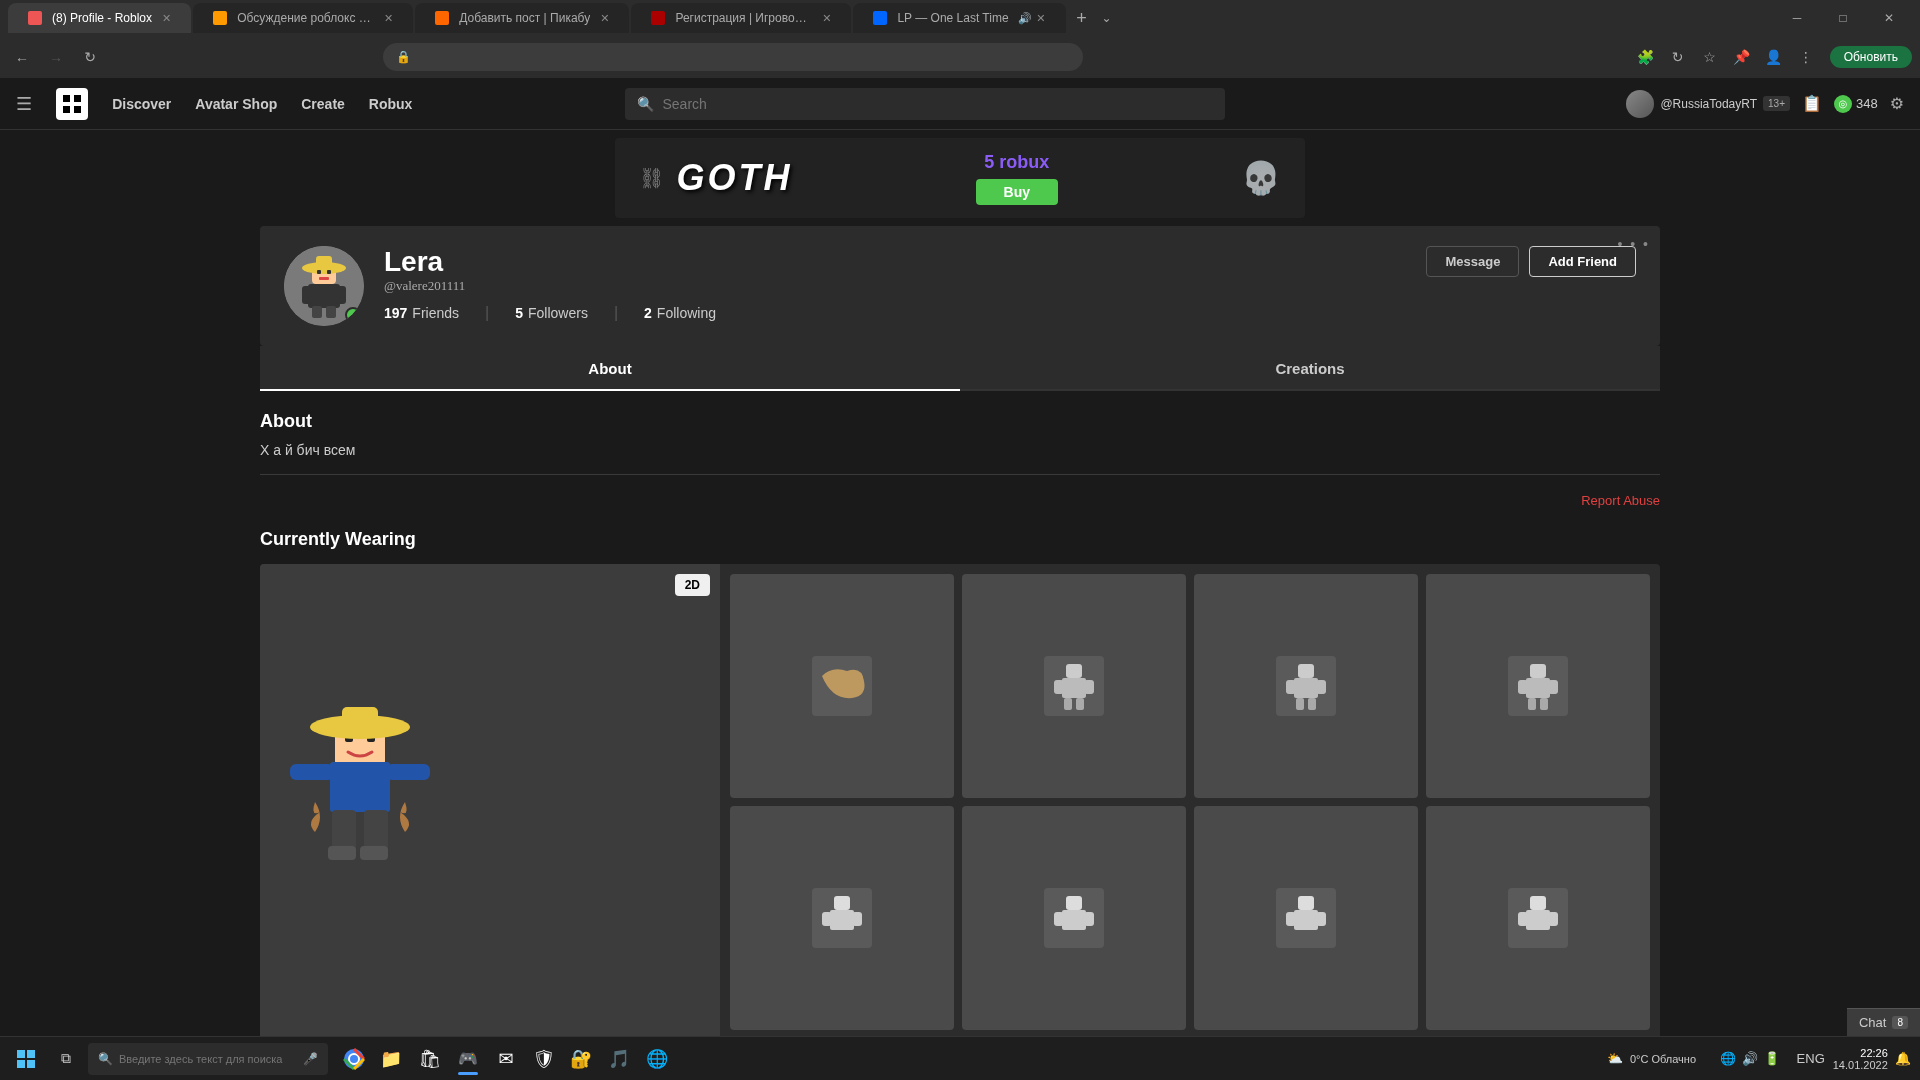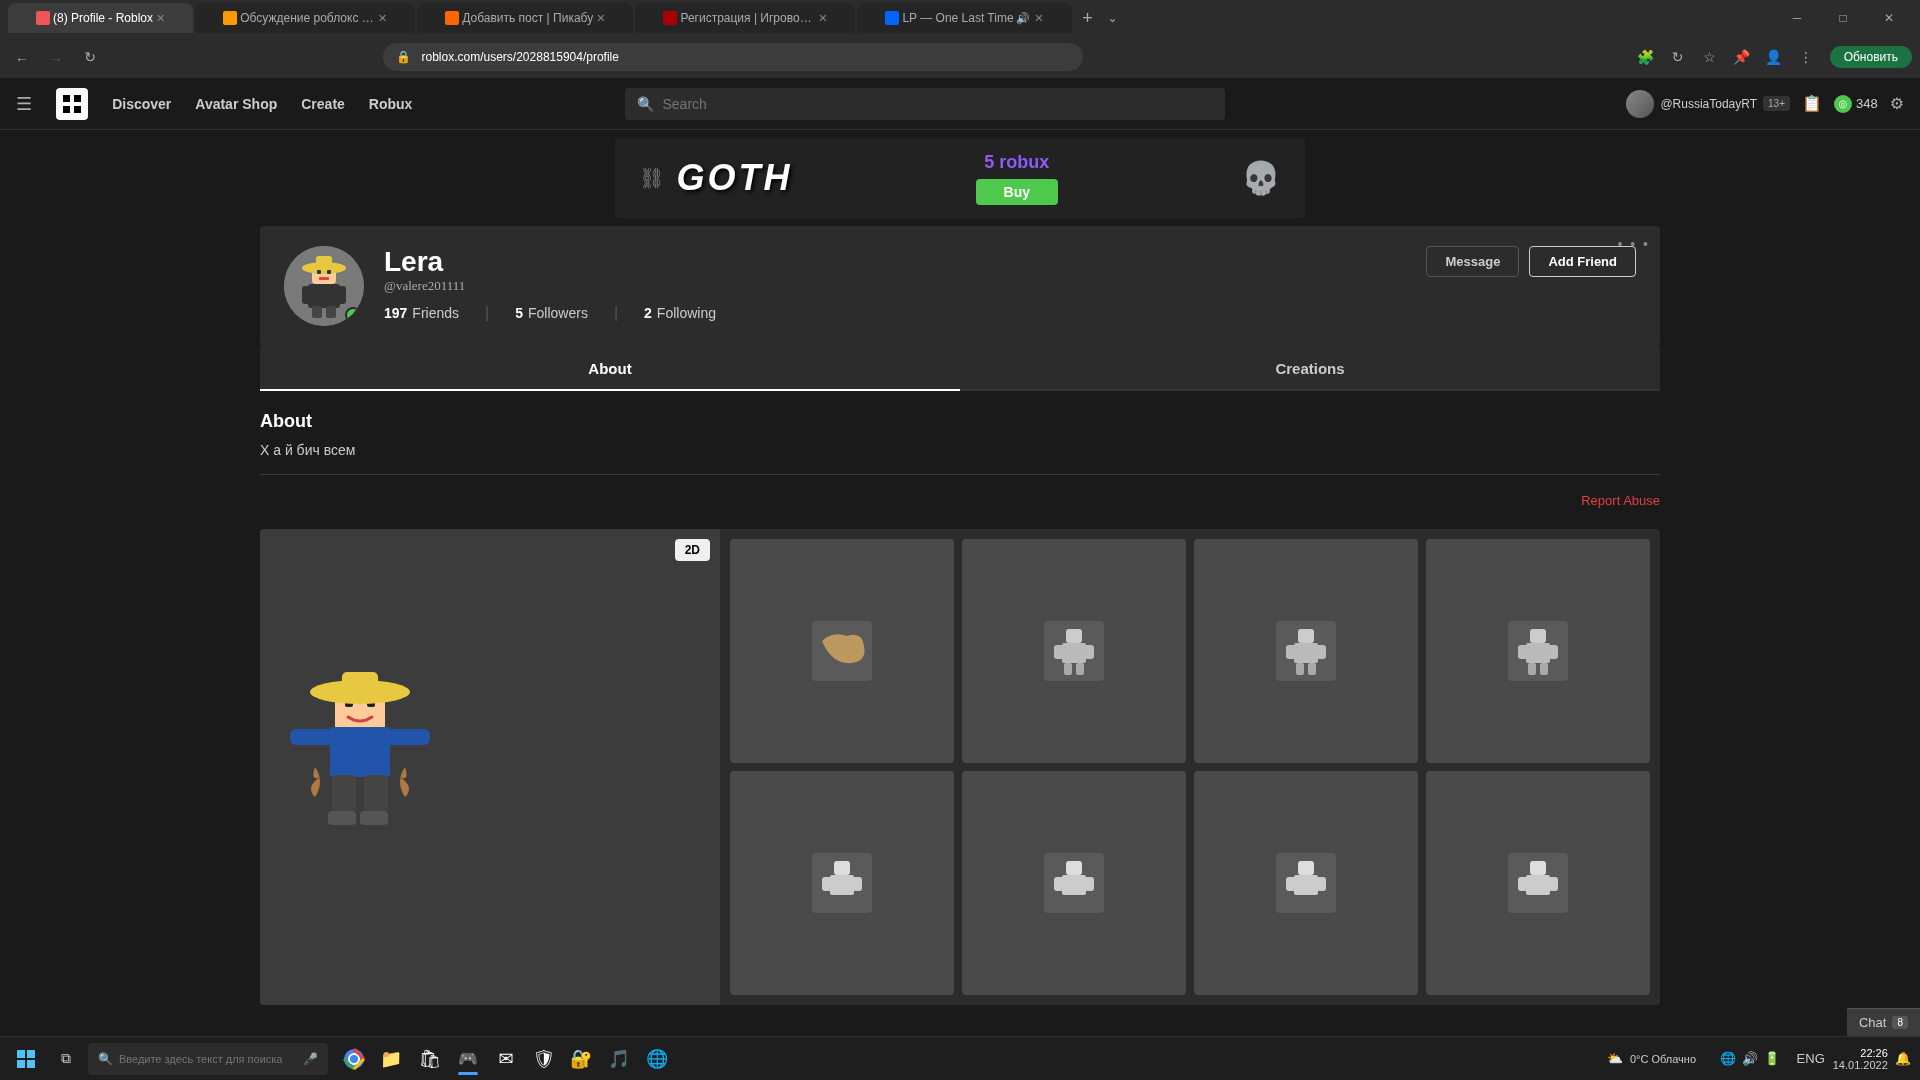--- a/index.html
+++ b/index.html
@@ -1,21 +1,21 @@
 <!DOCTYPE html>
 <html><head>
   <meta charset="utf-8">
   <style>
     * { margin: 0; padding: 0; box-sizing: border-box; }
     body { font-family: 'Segoe UI', Arial, sans-serif; background: #1a1a1a; color: #fff; width: 1920px; height: 1080px; overflow: hidden; }
 
     
     .browser-chrome { background: #202020; width: 100%; }
     .tab-bar { display: flex; align-items: center; background: #2c2c2c; height: 36px; padding: 0 8px; gap: 2px; }
-    .tab { display: flex; align-items: center; height: 30px; padding: 0 28px; border-radius: 8px 8px 0 0; font-size: 12px; gap: 3px; max-width: 220px; min-width: 180px; }
+    .tab { display: flex; align-items: center; height: 30px; padding: 0 20px; border-radius: 8px 8px 0 0; font-size: 12px; gap: 10px; max-width: 220px; min-width: 180px; }
     .tab.active { background: #3c3c3c; color: #fff; }
     .tab.inactive { background: #252525; color: #aaa; }
     .tab-favicon { width: 14px; height: 14px; border-radius: 2px; flex-shrink: 0; }
     .tab-label { white-space: nowrap; overflow: hidden; text-overflow: ellipsis; flex: 1; }
     .tab-close { font-size: 11px; color: #888; cursor: pointer; flex-shrink: 0; }
     .tab-new { width: 28px; height: 28px; display: flex; align-items: center; justify-content: center; color: #aaa; font-size: 18px; cursor: pointer; }
     .tab-overflow { color: #aaa; font-size: 12px; display: flex; align-items: center; margin-left: 4px; }
     .tab-win-controls { margin-left: auto; display: flex; gap: 0; }
     .win-btn { width: 46px; height: 36px; display: flex; align-items: center; justify-content: center; color: #aaa; font-size: 12px; cursor: pointer; }
 
@@ -144,21 +144,20 @@
       <div class="win-btn close">✕</div>
     </div>
   </div>
 
   <div class="address-bar-row">
     <div class="nav-btn">←</div>
     <div class="nav-btn" style="color:#555;">→</div>
     <div class="nav-btn">↻</div>
     <div class="address-bar-container">
       <span class="address-lock">🔒</span>
-      <input type="text" style="background: transparent; border: none; color: rgb(255, 255, 255); font-size: 12px; flex: 1 1 0%; outline: none;" value="roblox.com/users/2028815904/profile">
     </div>
     <div class="toolbar-icons">
       <div class="toolbar-icon">🧩</div>
       <div class="toolbar-icon">↻</div>
       <div class="toolbar-icon">☆</div>
       <div class="toolbar-icon">📌</div>
       <div class="toolbar-icon">👤</div>
       <div class="toolbar-icon">⋮</div>
       <button class="update-btn">Обновить</button>
     </div>
@@ -278,20 +277,21 @@
   <div class="about-section">
     <h3 class="about-title">About</h3>
     <p class="about-text">Х а й бич всем</p>
     <hr class="about-divider">
     <div style="text-align:right;">
       <span class="report-abuse">Report Abuse</span>
     </div>
   </div>
 
   <div class="wearing-section">
+    <h3 class="wearing-title">Currently Wearing</h3>
     <div class="wearing-content">
       <div class="wearing-preview" style="min-height:220px;">
         <button class="wearing-2d-btn">2D</button>
 
         <svg width="200" height="200" viewBox="0 0 200 200">
 
           <rect x="70" y="60" width="60" height="50" rx="5" fill="#c8a060"></rect>
 
           <rect x="75" y="20" width="50" height="45" rx="6" fill="#ffcc99"></rect>
 

